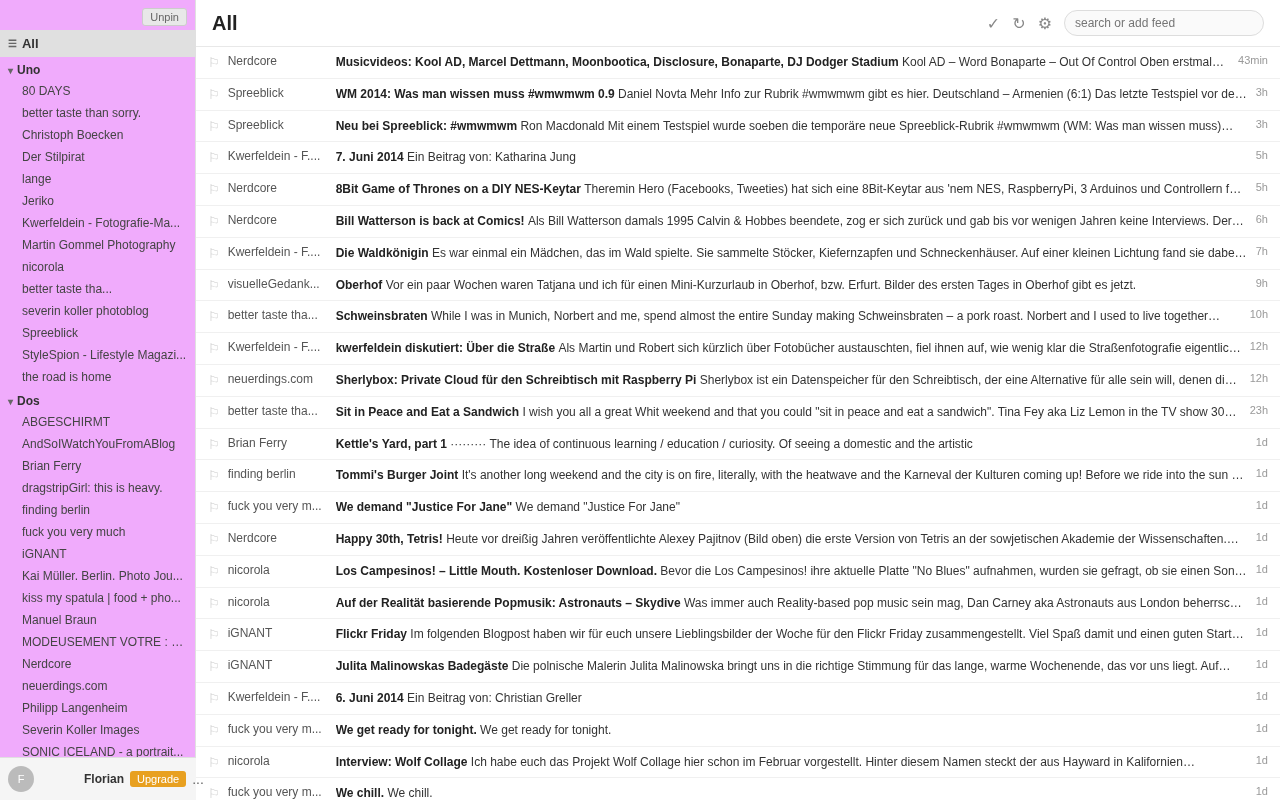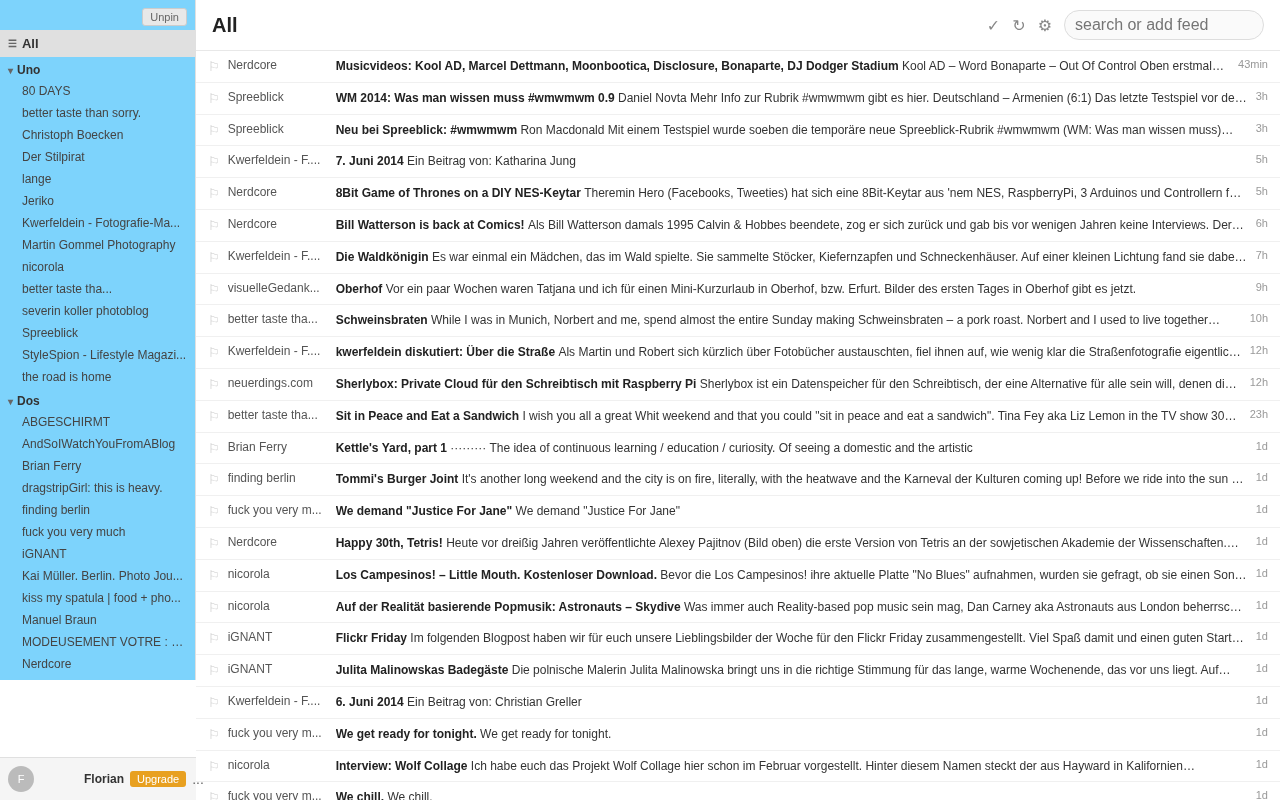--- a/index.html
+++ b/index.html
@@ -6,25 +6,25 @@
     body { font-family: -apple-system, BlinkMacSystemFont, 'Segoe UI', sans-serif; font-size: 13px; background: #fff; display: flex; height: 800px; overflow: hidden; }
 
     
     ::-webkit-scrollbar { width: 6px; }
     ::-webkit-scrollbar-thumb { background: #ccc; border-radius: 3px; }
 
     
     #sidebar {
       width: 196px;
       min-width: 196px;
-      background: #7dd3fc;
+      background: #f0abfc;
       border-right: 1px solid #e0e0e0;
       display: flex;
       flex-direction: column;
-      height: 680px;
+      height: 800px;
       overflow: hidden;
     }
 
     .sidebar-top {
       padding: 8px 8px 4px 8px;
       display: flex;
       justify-content: flex-end;
     }
 
     .unpin-btn {
@@ -166,21 +166,21 @@
       font-size: 16px;
       color: #888;
       cursor: pointer;
     }
 
     .search-box {
       width: 200px;
       padding: 5px 10px;
       border: 1px solid #ddd;
       border-radius: 15px;
-      font-size: 16px;
+      font-size: 12px;
       color: #666;
       background: #fafafa;
     }
 
     
     .feed-list {
       flex: 1;
       overflow-y: auto;
     }
 

